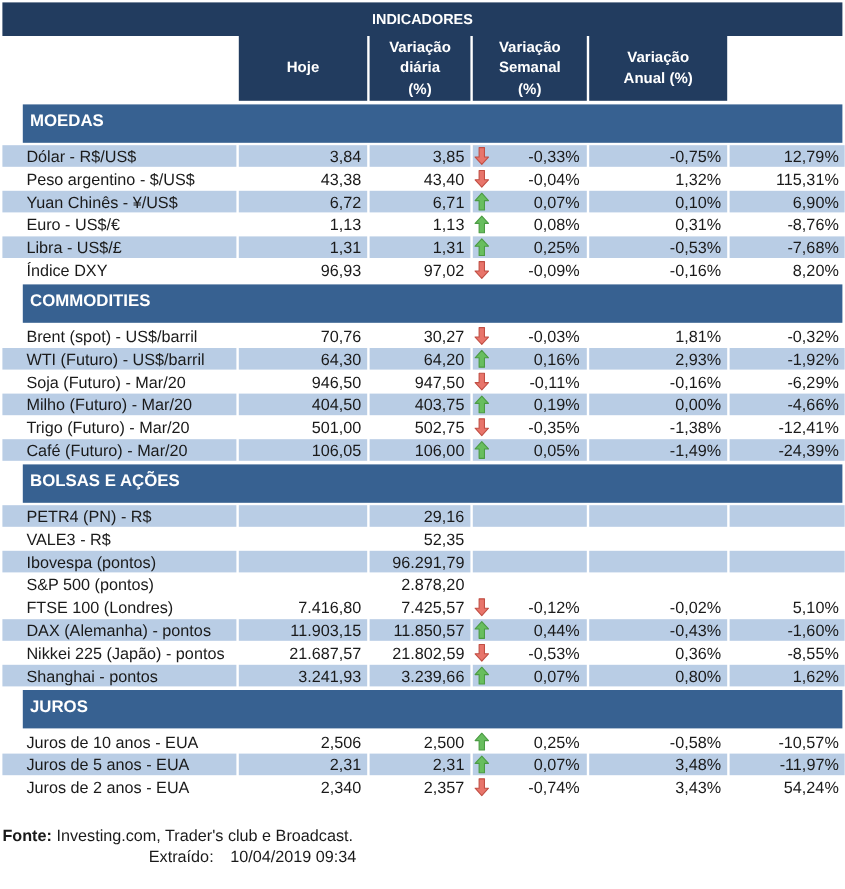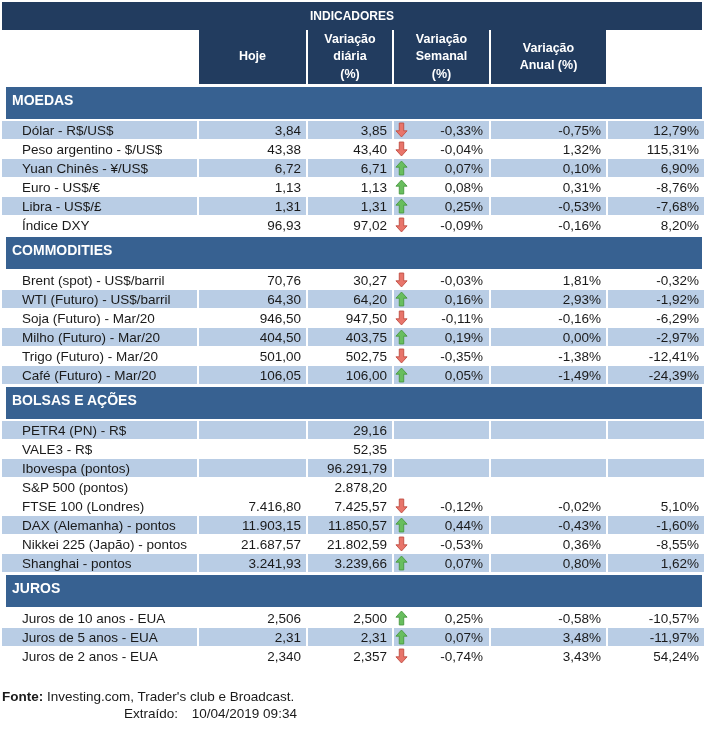--- a/index.html
+++ b/index.html
@@ -28,21 +28,21 @@
   .hspacer{background:transparent;}
   .hcell{
     background:var(--navy);color:#fff;font-weight:bold;font-size:12.5px;
     height:54px;display:flex;flex-direction:column;justify-content:center;
     text-align:center;line-height:1.4;
   }
   .hcell span{display:block;}
   .band{
     background:var(--band);color:#fff;font-weight:bold;font-size:14px;
     height:32px;box-sizing:border-box;padding:5px 0 0 6px;
-    margin:3px 0 2px 4px;
+    margin:3px 0 2px 17px;
   }
   .row{margin-bottom:1px;}
   .row.gap-before{margin-top:3px;}
   .cell{
     height:18px;font-size:13.5px;display:flex;align-items:center;
     background:#fff;white-space:nowrap;overflow:hidden;
   }
   .cell.shaded{background:var(--rowblue);}
   .cell.label{padding-left:20px;}
   .cell.num{justify-content:flex-end;padding-right:5px;}
@@ -225,21 +225,21 @@
         <div class="cell num shaded">403,75</div>
         <div class="cell vard shaded">
           <span class="arrow">
             <svg width="13" height="16" viewBox="0 0 14 17">
               <path d="M7 1 L13 7.6 L9.4 7.6 L9.4 16 L4.6 16 L4.6 7.6 L1 7.6 Z" fill="#68BE5E" stroke="#4B9B43" stroke-linejoin="round"></path>
             </svg>
           </span>
           <span>0,19%</span>
         </div>
         <div class="cell num shaded">0,00%</div>
-        <div class="cell num shaded">-2,97%</div>
+        <div class="cell num shaded">-4,66%</div>
       </div>
       <div class="grid row">
         <div class="cell label">Trigo (Futuro) - Mar/20</div>
         <div class="cell num">501,00</div>
         <div class="cell num">502,75</div>
         <div class="cell vard">
           <span class="arrow">
             <svg width="13" height="16" viewBox="0 0 14 17">
               <path d="M7 16 L1 9.4 L4.6 9.4 L4.6 1 L9.4 1 L9.4 9.4 L13 9.4 Z" fill="#E8756B" stroke="#C14F44" stroke-linejoin="round"></path>
             </svg>

